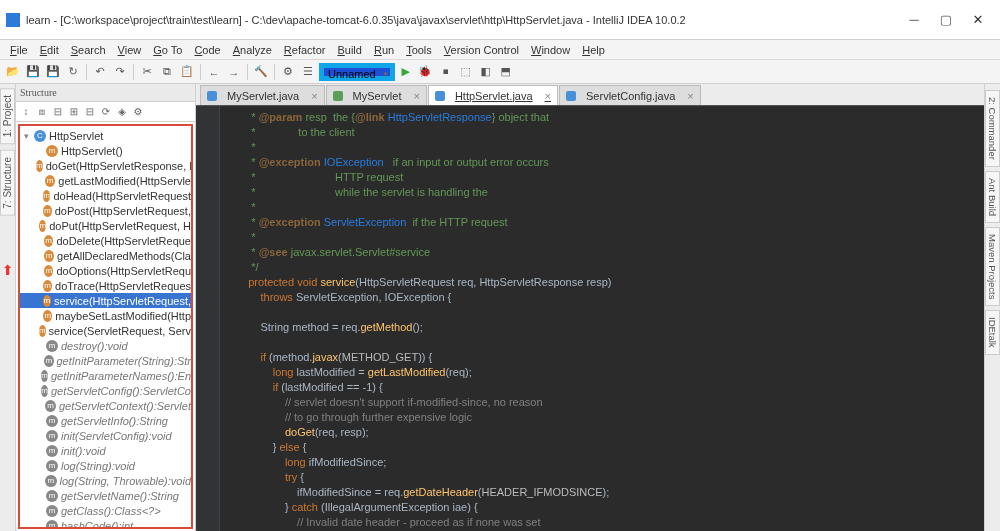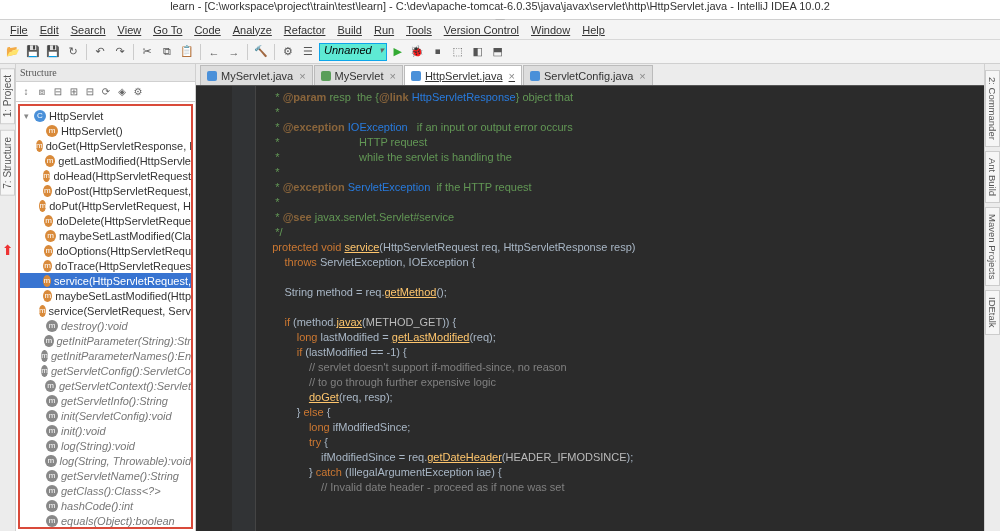--- a/index.html
+++ b/index.html
@@ -1,28 +1,28 @@
 <!DOCTYPE html>
 <html><head>
 <meta charset="utf-8">
 <style>
 * { margin: 0; padding: 0; box-sizing: border-box; font-family: "Segoe UI", Tahoma, sans-serif; font-size: 11px; }
 body { width: 1000px; height: 531px; background: #f0f0f0; overflow: hidden; display: flex; flex-direction: column; }
-.titlebar { height: 20px; background: #fff; display: flex; align-items: center; padding: 0 6px; border-bottom: 1px solid #d0d0d0; flex-direction: column; }
+.titlebar { height: 40px; background: #fff; display: flex; align-items: center; padding: 0 6px; border-bottom: 1px solid #d0d0d0; }
 .titlebar .icon { width: 14px; height: 14px; background: #2d7bd8; margin-right: 6px; }
 .titlebar .title { flex: 1; color: #333; font-size: 11px; }
 .titlebar .ctrl { width: 32px; text-align: center; color: #555; font-size: 13px; }
 .titlebar .close { color: #333; }
 .menubar { height: 20px; background: #f4f4f4; display: flex; align-items: center; padding: 0 4px; border-bottom: 1px solid #d8d8d8; }
-.menubar span { padding: 2px 6px; color: #333; cursor: pointer; text-decoration: underline; }
+.menubar span { padding: 2px 6px; color: #333; cursor: pointer; }
 .menubar span u { text-decoration: underline; }
 .toolbar { height: 24px; background: #f4f4f4; display: flex; align-items: center; padding: 0 4px; border-bottom: 1px solid #d0d0d0; gap: 2px; }
 .tbbtn { width: 18px; height: 18px; display: inline-flex; align-items: center; justify-content: center; border: 1px solid transparent; font-size: 11px; color: #555; }
 .tbsep { width: 1px; height: 16px; background: #ccc; margin: 0 2px; }
-.runcfg { border: 1px solid #0ea5e9; height: 18px; padding: 0 14px 0 4px; background: #5eead4; position: relative; font-style: italic; }
+.runcfg { border: 5px solid #0ea5e9; height: 18px; padding: 0 14px 0 4px; background: #1d4ed8; position: relative; }
 .runcfg::after { content: "▾"; position: absolute; right: 2px; top: 1px; font-size: 9px; color: #666; }
 .body { flex: 1; display: flex; overflow: hidden; }
 .leftgutter { width: 16px; background: #ececec; border-right: 1px solid #d0d0d0; display: flex; flex-direction: column; align-items: center; gap: 6px; padding-top: 4px; }
 .leftgutter .tab { writing-mode: vertical-rl; transform: rotate(180deg); font-size: 10px; color: #555; padding: 6px 1px; border: 1px solid #ccc; background: #f6f6f6; }
 .redarrow { color: #e33; font-size: 14px; margin-top: 40px; }
 .structure { width: 180px; background: #fff; border-right: 1px solid #d0d0d0; display: flex; flex-direction: column; }
 .structure .hdr { height: 18px; background: #eaeaea; border-bottom: 1px solid #d0d0d0; display: flex; align-items: center; padding: 0 4px; font-size: 10px; color: #555; font-family: Liberation Serif, serif; }
 .structure .mini { height: 20px; border-bottom: 1px solid #d0d0d0; display: flex; align-items: center; gap: 2px; padding: 0 3px; }
 .structure .mini span { width: 14px; height: 14px; display: inline-flex; align-items: center; justify-content: center; font-size: 10px; color: #666; }
 .structure .tree { flex: 1; overflow: hidden; border: 2px solid #d94a3a; margin: 2px; padding: 2px 0; }
@@ -32,31 +32,31 @@
 .ic-class { background: #4a90d9; }
 .ic-meth { background: #d98a3a; }
 .ic-methi { background: #888; }
 .tnode .lbl { color: #333; text-align: right; }
 .tnode .lbl.it { font-style: italic; color: #777; }
 .tnode.sel { background: #3874d1; }
 .tnode.sel .lbl { color: #fff; }
 .tnode.child { padding-left: 16px; }
 .editor { flex: 1; display: flex; flex-direction: column; background: #2b2b2b; }
 .edtabs { height: 22px; background: #ececec; display: flex; align-items: flex-end; padding: 0 4px; gap: 1px; border-bottom: 1px solid #555; }
-.edtab { height: 20px; display: flex; align-items: center; padding: 0 6px; background: #ddd; border: 1px solid #bbb; border-bottom: none; gap: 4px; font-size: 10.5px; color: #333; }
+.edtab { height: 20px; display: flex; align-items: center; padding: 0 6px; background: #ddd; border: 1px solid #bbb; border-bottom: none; gap: 10px; font-size: 10.5px; color: #333; }
 .edtab.act { background: #fff; text-decoration: underline; }
 .edtab .ti { width: 10px; height: 10px; background: #5a9e5a; border-radius: 2px; }
 .edtab .ti.j { background: #4a90d9; }
 .edtab .tx { color: #888; margin-left: 2px; }
-.code { flex: 1; overflow: hidden; font-family: Consolas, monospace; font-size: 11.5px; line-height: 15px; padding: 4px 0 4px 28px; color: #a9b7c6; position: relative; margin-left: 36px; }
+.code { flex: 1; overflow: hidden; font-family: Consolas, monospace; font-size: 11.5px; line-height: 15px; padding: 4px 0 4px 40px; color: #a9b7c6; position: relative; }
 .code .ln { white-space: pre; }
 .c-cm { color: #808080; }
 .c-kw { color: #cc7832; }
 .c-ty { color: #a9b7c6; }
-.c-id { color: #ffc66d; text-decoration: underline; }
+.c-id { color: #ffc66d; }
 .c-doc { color: #629755; }
 .c-tag { color: #8a653b; font-weight: bold; }
 .c-link { color: #287bde; }
 .c-ann { color: #bbb; }
 .gut { position: absolute; left: 0; top: 0; bottom: 0; width: 24px; background: #313335; border-right: 1px solid #444; }
 .rightgutter { width: 16px; background: #ececec; border-left: 1px solid #d0d0d0; display: flex; flex-direction: column; align-items: center; gap: 4px; padding-top: 6px; }
 .rightgutter .tab { writing-mode: vertical-rl; font-size: 9.5px; color: #555; padding: 6px 1px; border: 1px solid #ccc; background: #f6f6f6; }
 </style>
 </head>
 <body>
@@ -171,21 +171,21 @@
           <span class="lbl">doPut(HttpServletRequest, H</span>
         </div>
         <div class="tnode child">
           <span class="tw"></span>
           <span class="ic ic-meth">m</span>
           <span class="lbl">doDelete(HttpServletReque</span>
         </div>
         <div class="tnode child">
           <span class="tw"></span>
           <span class="ic ic-meth">m</span>
-          <span class="lbl">maybeSetLastModified(Cla</span>
+          <span class="lbl">getAllDeclaredMethods(Cla</span>
         </div>
         <div class="tnode child">
           <span class="tw"></span>
           <span class="ic ic-meth">m</span>
           <span class="lbl">doOptions(HttpServletRequ</span>
         </div>
         <div class="tnode child">
           <span class="tw"></span>
           <span class="ic ic-meth">m</span>
           <span class="lbl">doTrace(HttpServletReques</span>
@@ -297,20 +297,21 @@
         </div>
         <div class="edtab">
           <span class="ti j"></span>
           <span>ServletConfig.java</span>
           <span class="tx">×</span>
         </div>
       </div>
     <div class="code" id="code">
       <div class="gut"></div>
     <div class="ln"><span class="c-doc">     * <span class="c-tag">@param</span> resp  the {<span class="c-tag">@link</span> <span class="c-link">HttpServletResponse</span>} object that</span></div>
+        <div class="ln"><span class="c-doc">     *              to the client</span></div>
         <div class="ln"><span class="c-doc">     *</span></div>
         <div class="ln"><span class="c-doc">     * <span class="c-tag">@exception</span> <span class="c-link">IOException</span>   if an input or output error occurs</span></div>
         <div class="ln"><span class="c-doc">     *                          HTTP request</span></div>
         <div class="ln"><span class="c-doc">     *                          while the servlet is handling the</span></div>
         <div class="ln"><span class="c-doc">     *</span></div>
         <div class="ln"><span class="c-doc">     * <span class="c-tag">@exception</span> <span class="c-link">ServletException</span>  if the HTTP request</span></div>
         <div class="ln"><span class="c-doc">     *</span></div>
         <div class="ln"><span class="c-doc">     * <span class="c-tag">@see</span> javax.servlet.Servlet#service</span></div>
         <div class="ln"><span class="c-doc">     */</span></div>
         <div class="ln">    <span class="c-kw">protected</span> <span class="c-kw">void</span> <span class="c-id">service</span>(<span class="c-ty">HttpServletRequest</span> req, <span class="c-ty">HttpServletResponse</span> resp)</div>

